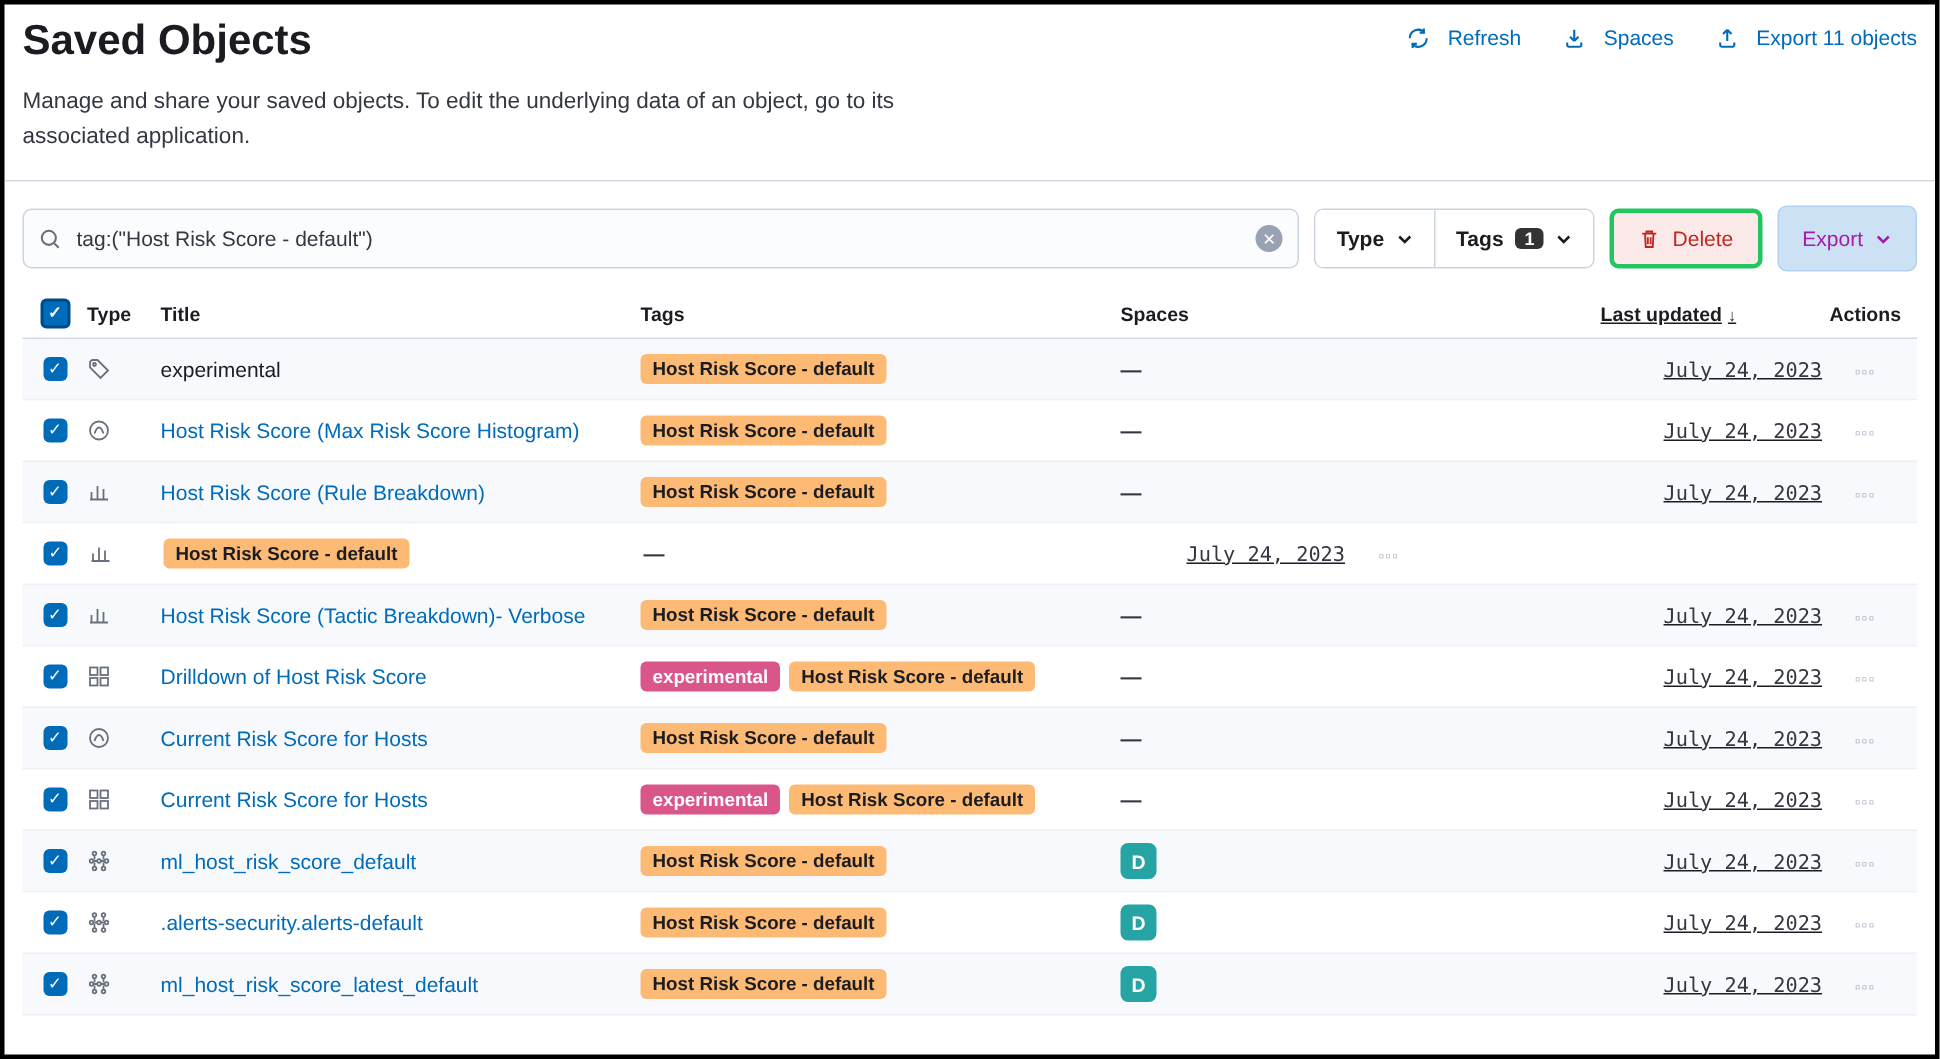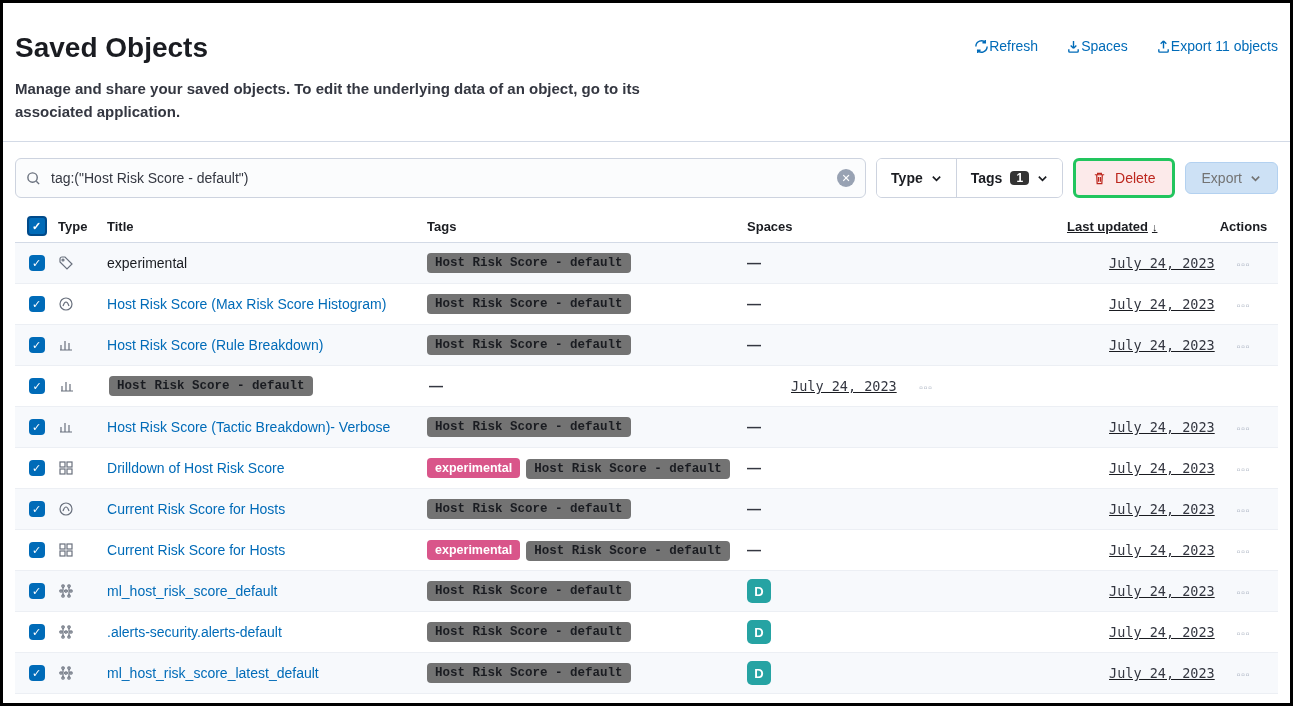--- a/index.html
+++ b/index.html
@@ -1,53 +1,53 @@
 <!DOCTYPE html>
 <html><head>
 <meta charset="utf-8">
 <style>
 * { box-sizing: border-box; margin: 0; padding: 0; }
 body { font-family: -apple-system, BlinkMacSystemFont, "Segoe UI", Helvetica, Arial, sans-serif; font-size: 14px; color: #1a1c21; background: #fff; border: 3px solid #000; width: 1293px; height: 706px; overflow: hidden; }
 .container { padding: 8px 12px 0 12px; }
-.header-row { display: flex; justify-content: space-between; align-items: flex-start; margin-top: 21px; }
+.header-row { display: flex; justify-content: space-between; align-items: flex-start; }
 .page-title { font-size: 28px; font-weight: 700; color: #1a1c21; }
 .header-actions { display: flex; gap: 28px; padding-top: 6px; }
-.header-action { display: flex; align-items: center; gap: 0; color: #006bb8; font-weight: 500; cursor: pointer; font-size: 14px; }
-.subtitle { max-width: 650px; color: #343741; font-size: 15px; line-height: 1.5; margin-top: 14px; margin-bottom: 18px; font-weight: bold; }
+.header-action { display: flex; align-items: center; gap: 12px; color: #006bb8; font-weight: 500; cursor: pointer; font-size: 14px; }
+.subtitle { max-width: 650px; color: #343741; font-size: 15px; line-height: 1.5; margin-top: 14px; margin-bottom: 18px; }
 .divider { height: 1px; background: #d3dae6; margin: 0 -12px 16px -12px; }
 .toolbar { display: flex; gap: 10px; align-items: center; margin-bottom: 12px; }
 .search-box { flex: 1; display: flex; align-items: center; border: 1px solid #cdd3df; border-radius: 6px; height: 40px; padding: 0 10px; background: #fbfcfd; }
 .search-box input { flex: 1; border: none; outline: none; background: transparent; font-size: 14px; color: #343741; }
 .clear-btn { width: 18px; height: 18px; border-radius: 50%; background: #98a2b3; color: #fff; display: flex; align-items: center; justify-content: center; font-size: 11px; cursor: pointer; }
 .filter-group { display: flex; border: 1px solid #cdd3df; border-radius: 6px; overflow: hidden; height: 40px; }
 .filter-btn { display: flex; align-items: center; gap: 8px; padding: 0 14px; background: #fff; cursor: pointer; font-weight: 600; color: #1a1c21; }
 .filter-btn + .filter-btn { border-left: 1px solid #cdd3df; }
 .badge-count { background: #333; color: #fff; border-radius: 4px; padding: 0 6px; font-size: 12px; font-weight: 700; min-width:18px; text-align:center;}
 .delete-btn { display: flex; align-items: center; gap: 8px; height: 40px; padding: 0 16px; border: 3px solid #22c55e; background: #fceaea; color: #bd271e; border-radius: 6px; cursor: pointer; font-weight: 500; }
-.export-btn { display: flex; align-items: center; gap: 8px; height: 32px; padding: 0 16px; border: 1px solid #b3d1f0; background: #cde1f5; color: #737373; border-radius: 6px; cursor: pointer; font-weight: 500; }
+.export-btn { display: flex; align-items: center; gap: 8px; height: 44px; padding: 0 16px; border: 1px solid #b3d1f0; background: #cde1f5; color: #a21caf; border-radius: 6px; cursor: pointer; font-weight: 500; }
 .table { width: 100%; }
 .thead { display: flex; align-items: center; border-bottom: 1px solid #d3dae6; padding: 6px 0; font-size: 13px; font-weight: 600; color: #1a1c21; }
 .col-check { width: 44px; display: flex; justify-content: center; }
 .col-type { width: 50px; text-align: left; }
 .col-title { flex: 0 0 320px; padding-right: 10px; }
 .col-tags { flex: 0 0 320px; }
 .col-spaces { flex: 0 0 320px; }
 .col-updated { flex: 0 0 152px; text-decoration: underline; }
 .col-actions { width: 60px; text-align: center; padding-right: 10px; }
 .row { display: flex; align-items: center; border-bottom: 1px solid #eceff4; height: 41px; }
 .row:nth-child(odd) { background: #f7f9fc; }
 .row:nth-child(even) { background: #fff; }
 .checkbox { width: 16px; height: 16px; border-radius: 4px; background: #006bb8; display: flex; align-items: center; justify-content: center; cursor: pointer; }
 .checkbox-header { width: 20px; height: 20px; border-radius: 4px; background: #006bb8; border: 2px solid #004a8a; display:flex; align-items:center; justify-content:center; cursor:pointer;}
 .chk-mark { color: #fff; font-size: 11px; line-height: 1; }
 .type-icon { color: #69707d; }
 .title-link { color: #006bb8; font-weight: 500; cursor: pointer; white-space: nowrap; overflow: hidden; text-overflow: ellipsis; }
 .title-plain { color: #1a1c21; }
 .tag { display: inline-block; padding: 3px 8px; border-radius: 4px; font-size: 12.5px; font-weight: 600; margin-right: 6px; }
-.tag-green { background: #737373; color: #1a1c21; font-family: Liberation Mono, monospace; }
+.tag-green { background: #fdba74; color: #1a1c21; }
 .tag-pink { background: #d9558a; color: #fff; }
 .spaces-dash { color: #343741; font-weight: 600; }
 .space-badge { width: 24px; height: 24px; border-radius: 5px; background: #26a3a3; color: #fff; display: inline-flex; align-items: center; justify-content: center; font-weight: 600; font-size: 13px; }
 .updated-text { color: #343741; font-family: ui-monospace, Menlo, monospace; font-size: 13.5px; margin-left: 42px; }
 .actions-icon { color: #98a2b3; cursor: pointer; letter-spacing: 1px; font-size: 10px; }
 svg { display: block; }
 .sort-arrow { font-size: 11px; margin-left: 4px; }
 </style>
 </head>
 <body>

